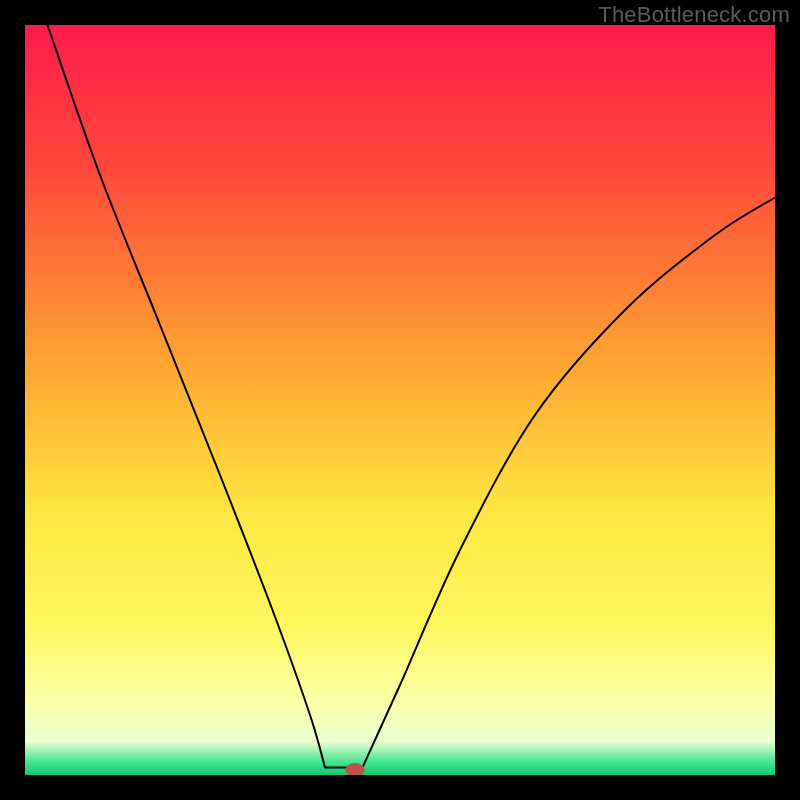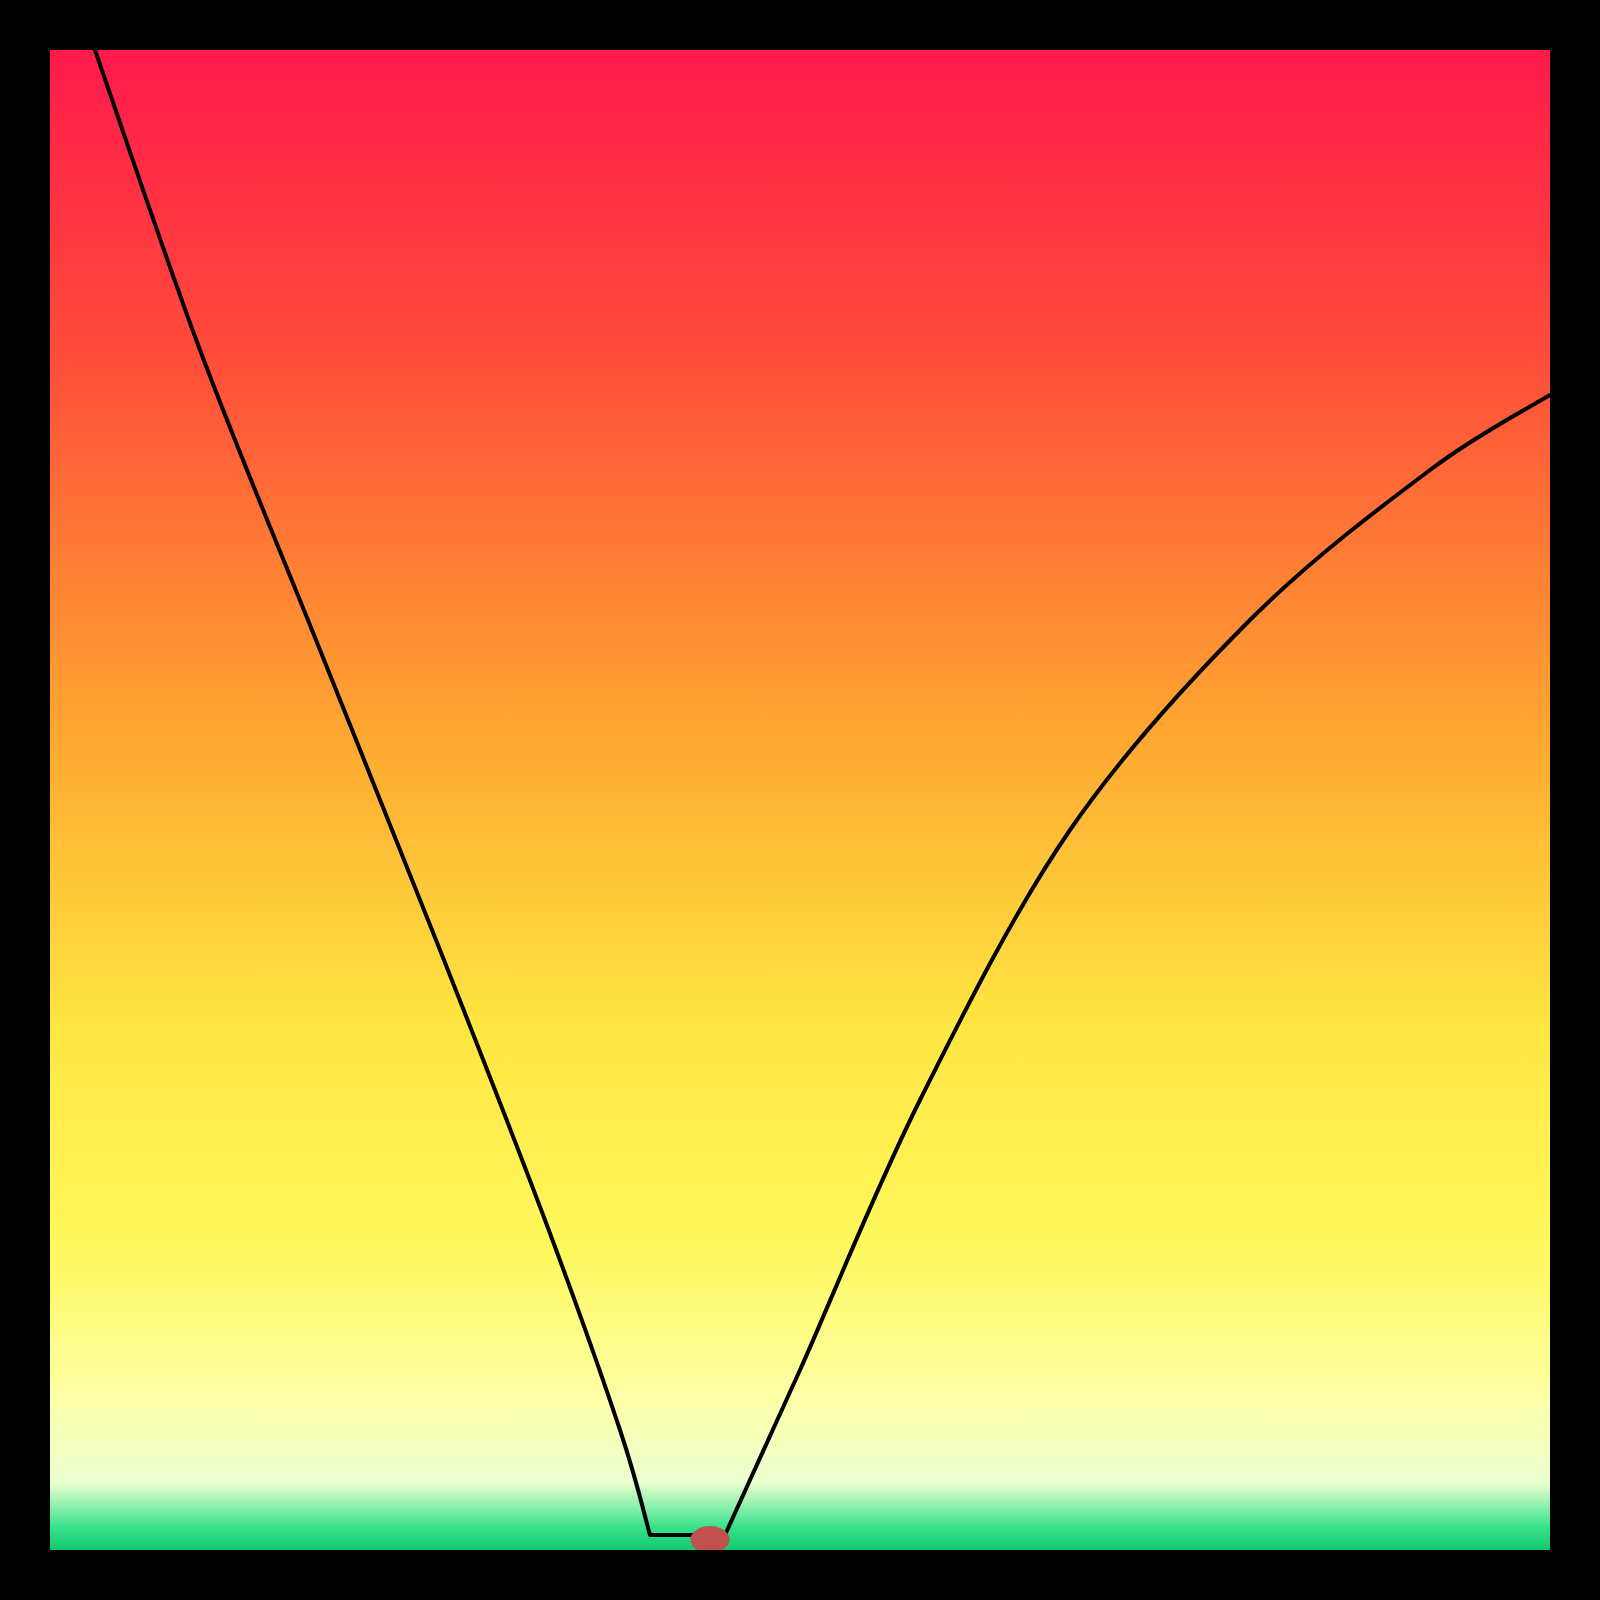--- a/index.html
+++ b/index.html
@@ -32,20 +32,21 @@
     font-size: 22px;
     font-weight: 500;
     letter-spacing: 0.2px;
     user-select: none;
   }
 </style>
 </head>
 <body>
 
 <div class="frame">
+  <div class="watermark">TheBottleneck.com</div>
   <svg class="plot" viewBox="0 0 100 100" preserveAspectRatio="none">
     <defs>
       <linearGradient id="bg-grad" x1="0" y1="0" x2="0" y2="1">
           <stop offset="0%" stop-color="#ff1a4b"></stop>
           <stop offset="20%" stop-color="#ff4b3a"></stop>
           <stop offset="45%" stop-color="#ffa531"></stop>
           <stop offset="65%" stop-color="#ffe641"></stop>
           <stop offset="80%" stop-color="#fff85e"></stop>
           <stop offset="90%" stop-color="#fdffa8"></stop>
           <stop offset="95.5%" stop-color="#eaffd0"></stop>

